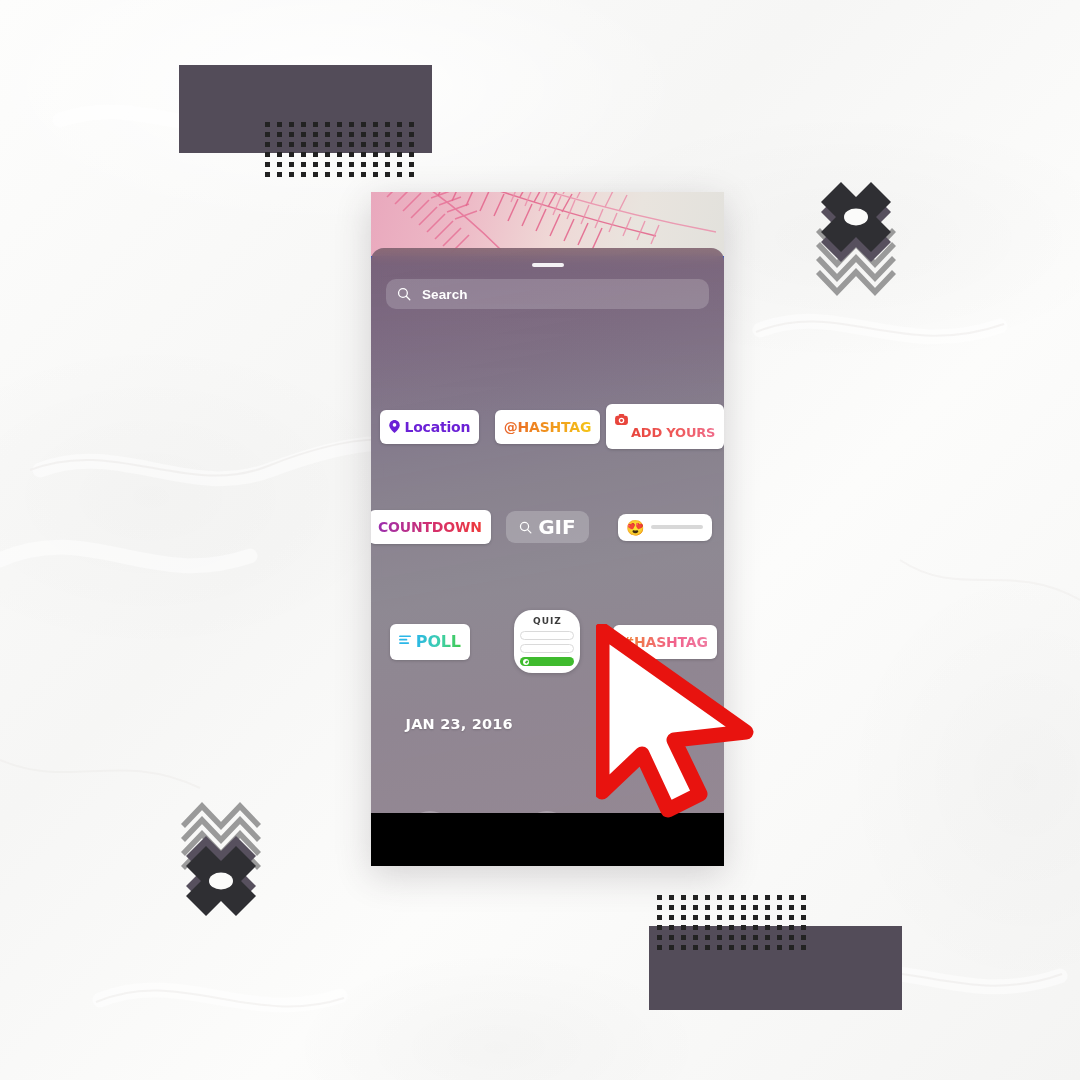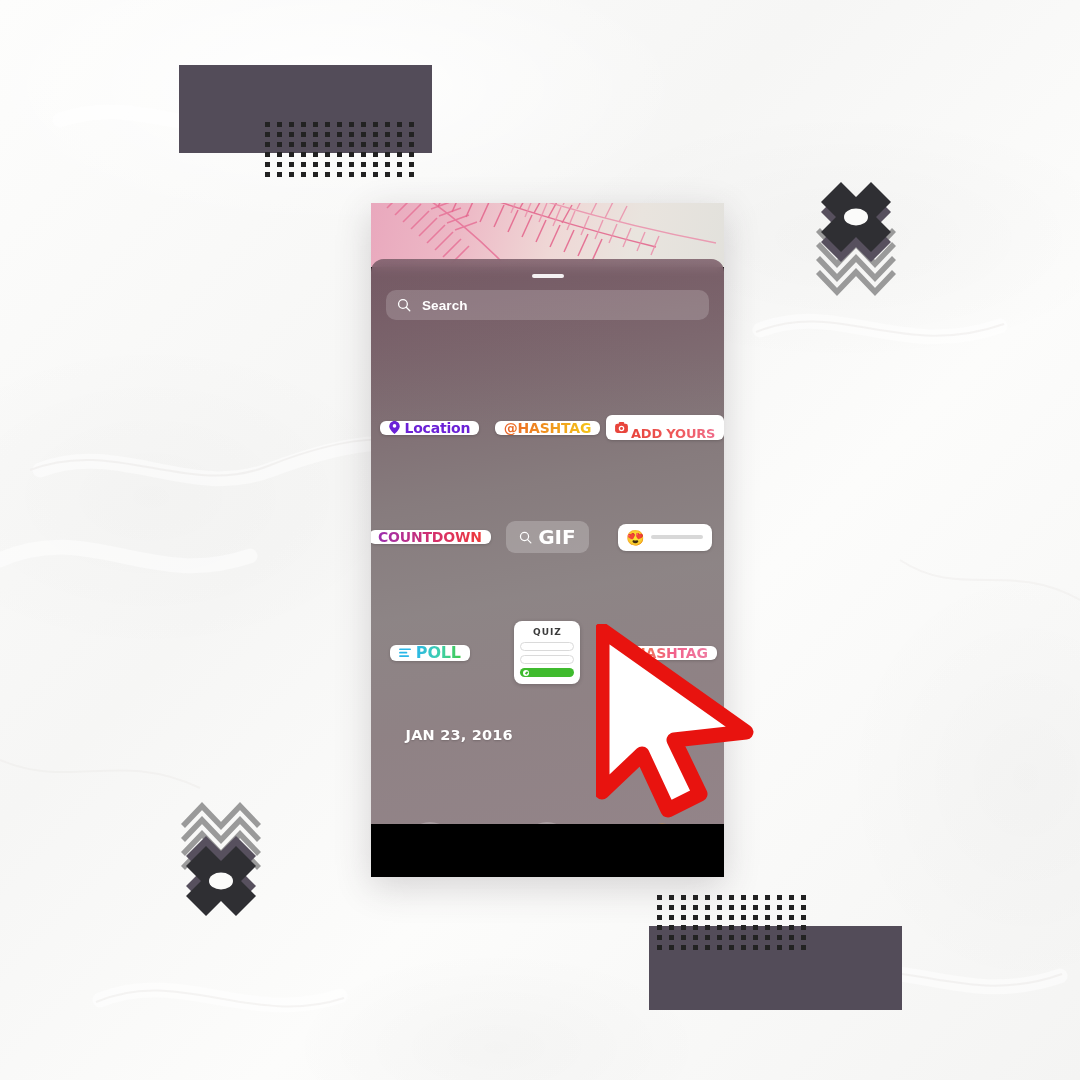--- a/index.html
+++ b/index.html
@@ -41,26 +41,26 @@
     background: #534c59;
   }
   .dot-grid { position: absolute; }
 
   .zig { position: absolute; }
 
   
   #phone {
     position: absolute;
     left: 371px;
-    top: 203px;
+    top: 192px;
     width: 353px;
     height: 674px;
     overflow: hidden;
     box-shadow: 0 10px 34px rgba(60,50,60,0.20);
-    background: #000000;
+    background: #1d4ed8;
   }
   .phone-photo {
     position: absolute;
     left: 0; top: 0; width: 100%; height: 64px;
     background: linear-gradient(105deg,#e9a8bd 0%,#edb9c6 26%,#efd8d6 52%,#e9e4de 74%,#e2e1dc 100%);
     overflow: hidden;
   }
   .frond { position: absolute; }
 
   .sheet {
@@ -117,23 +117,23 @@
     left: 0; width: 100%;
     display: flex;
     justify-content: space-around;
     align-items: center;
   }
   .cell { display: flex; justify-content: center; align-items: center; width: 33.33%; }
 
   .chip {
     background: #fff;
     border-radius: 6px;
-    padding: 0 9px;
+    padding: 10px 9px;
     display: inline-flex;
-    align-items: center;
+    align-items: flex-start;
     gap: 4px;
     box-shadow: 0 1px 3px rgba(0,0,0,0.18);
     white-space: nowrap;
   }
   .chip-lbl {
     font-family: "DejaVu Sans", sans-serif;
     font-weight: 700;
     font-size: 14px;
     letter-spacing: -0.2px;
     line-height: 1;
@@ -175,21 +175,21 @@
     box-shadow: 0 1px 3px rgba(0,0,0,0.18);
   }
   .slider-track {
     width: 52px; height: 4px; border-radius: 3px;
     background: #d8d8d8;
   }
   .emo { font-size: 15px; line-height: 1; }
 
   
   .quiz-card {
-    background: #fff; border-radius: 8px;
+    background: #fff; border-radius: 18px;
     width: 66px; padding: 6px 6px 7px;
     box-shadow: 0 1px 4px rgba(0,0,0,0.20);
   }
   .quiz-ttl {
     text-align: center; font-family:"DejaVu Sans", sans-serif;
     font-size: 9px; font-weight: 700; color: #3b3b3b;
     letter-spacing: 1px; margin-bottom: 5px;
   }
   .quiz-row {
     height: 9px; border-radius: 5px;

